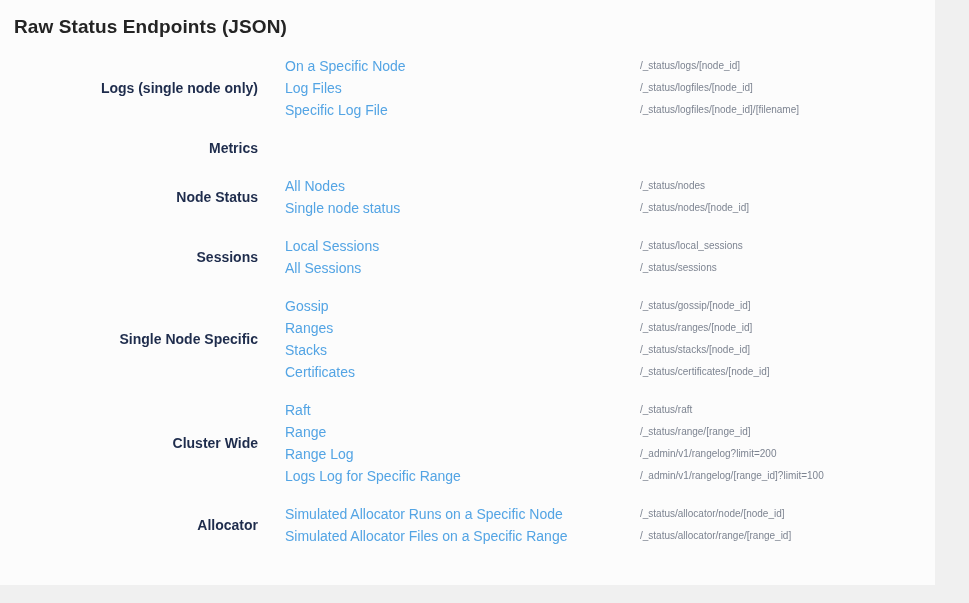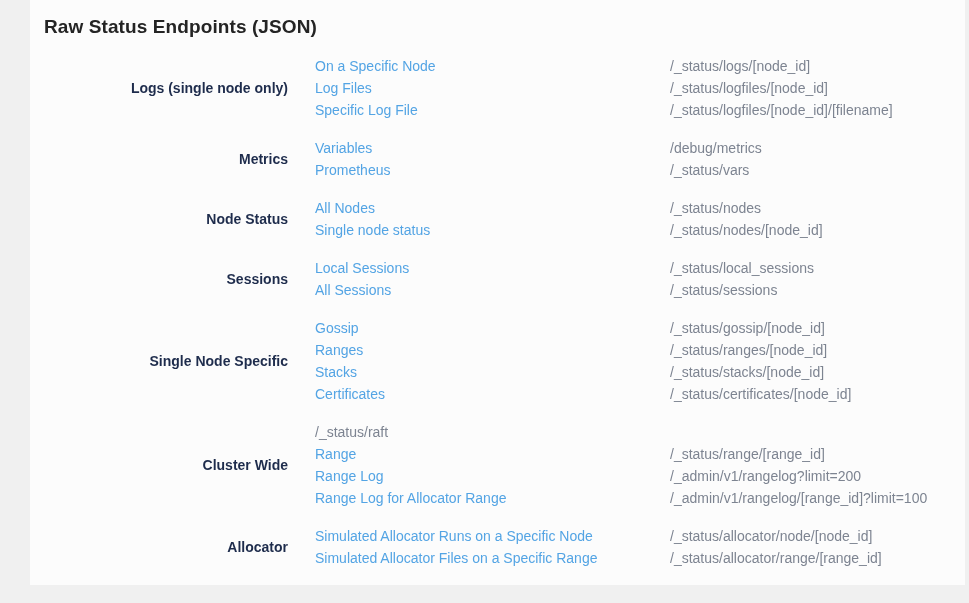--- a/index.html
+++ b/index.html
@@ -8,21 +8,20 @@
     height: 603px;
     overflow: hidden;
     font-family: "Liberation Sans", "DejaVu Sans", sans-serif;
   }
   body { background: var(--footer-strip, #f0f0f0); }
   .page {
     width: 935px;
     height: 585px;
     background: var(--background, #fcfcfc);
     padding: 14px 4px 0 14px;
-    margin-left: 30px;
   }
   .page-title {
     font-size: 19px;
     font-weight: 600;
     color: var(--title, #242424);
     line-height: 26px;
     letter-spacing: 0.1px;
   }
   .groups {
     margin-top: 15px;
@@ -57,21 +56,21 @@
     flex: 0 0 auto;
   }
   .link {
     font-size: 14px;
     line-height: 22px;
     color: var(--link, #53a4e4);
     text-decoration: none;
     cursor: pointer;
   }
   .path-cell {
-    font-size: 14px;
+    font-size: 10px;
     line-height: 22px;
     color: var(--path, #7d8491);
   }
   .footer-strip {
     width: 969px;
     height: 18px;
     background: var(--footer-strip, #f0f0f0);
   }
 </style>
 </head>
@@ -101,35 +100,20 @@
     <div class="link-cell">
       <a class="link">Specific Log File</a>
     </div>
     <div class="path-cell">/_status/logfiles/[node_id]/[filename]</div>
   </div>
 </div>
   </div>
 
   <div class="group">
     <div class="category-cell">Metrics</div>
-    <div class="entries">
-  <div class="entry-row">
-    <div class="link-cell">
-      <a class="link">Variables</a>
-    </div>
-    <div class="path-cell">/debug/metrics</div>
-  </div>
-
-  <div class="entry-row">
-    <div class="link-cell">
-      <a class="link">Prometheus</a>
-    </div>
-    <div class="path-cell">/_status/vars</div>
-  </div>
-</div>
   </div>
 
   <div class="group">
     <div class="category-cell">Node Status</div>
     <div class="entries">
   <div class="entry-row">
     <div class="link-cell">
       <a class="link">All Nodes</a>
     </div>
     <div class="path-cell">/_status/nodes</div>
@@ -193,40 +177,43 @@
     </div>
     <div class="path-cell">/_status/certificates/[node_id]</div>
   </div>
 </div>
   </div>
 
   <div class="group">
     <div class="category-cell">Cluster Wide</div>
     <div class="entries">
   <div class="entry-row">
+    <div class="link-cell">
+      <a class="link">Raft</a>
+    </div>
     <div class="path-cell">/_status/raft</div>
   </div>
 
   <div class="entry-row">
     <div class="link-cell">
       <a class="link">Range</a>
     </div>
     <div class="path-cell">/_status/range/[range_id]</div>
   </div>
 
   <div class="entry-row">
     <div class="link-cell">
       <a class="link">Range Log</a>
     </div>
     <div class="path-cell">/_admin/v1/rangelog?limit=200</div>
   </div>
 
   <div class="entry-row">
     <div class="link-cell">
-      <a class="link">Range Log for Allocator Range</a>
+      <a class="link">Logs Log for Specific Range</a>
     </div>
     <div class="path-cell">/_admin/v1/rangelog/[range_id]?limit=100</div>
   </div>
 </div>
   </div>
 
   <div class="group">
     <div class="category-cell">Allocator</div>
     <div class="entries">
   <div class="entry-row">

